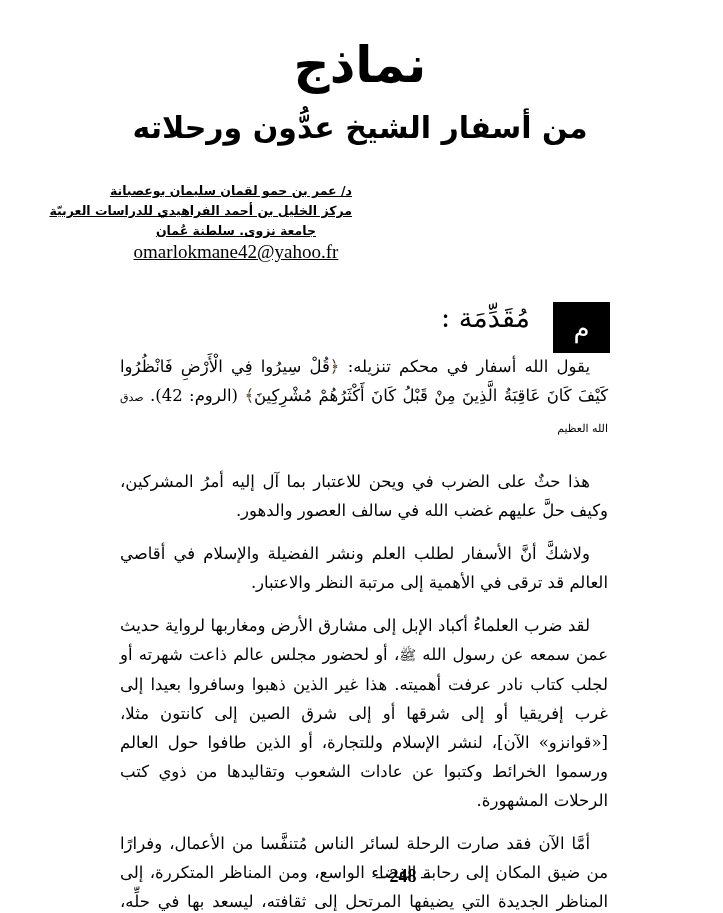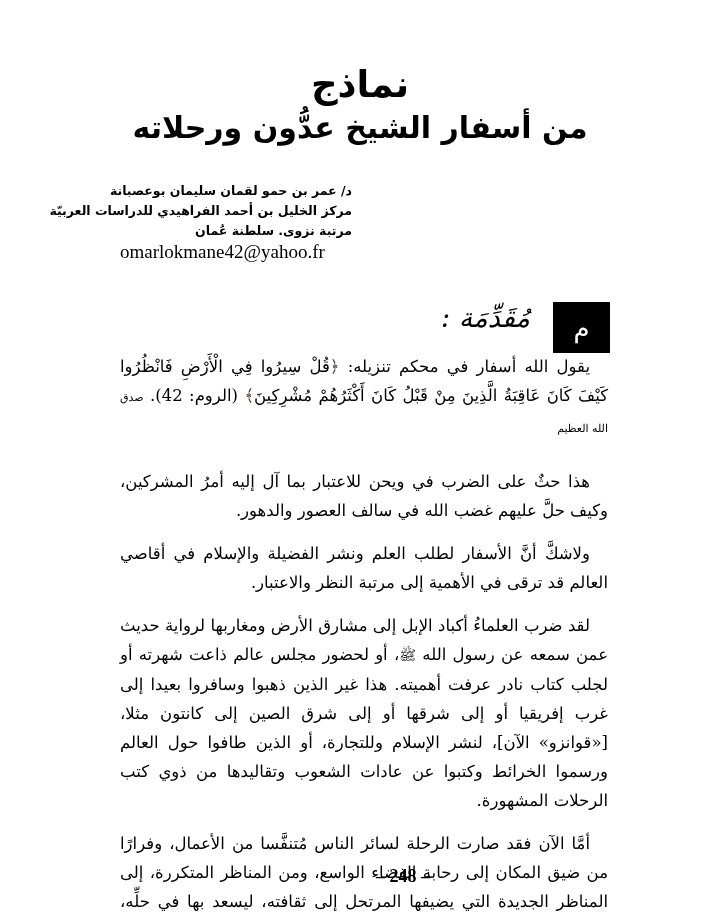--- a/index.html
+++ b/index.html
@@ -7,44 +7,44 @@
     width: 723px; height: 913px; position: relative; overflow: hidden;
     font-family: "DejaVu Serif", serif; color: #000000;
   }
   .page { position: absolute; left: 0; top: 0; width: 723px; height: 913px; }
 
   .title {
     position: absolute; left: 100px; width: 520px; text-align: center;
     direction: rtl; font-family: "DejaVu Sans", sans-serif; font-weight: bold;
     color: #000;
   }
-  .title-line1 { top: 62px; font-size: 37px; line-height: 46px; }
+  .title-line1 { top: 42px; font-size: 50px; line-height: 46px; }
   .title-line2 { top: 104px; font-size: 30px; line-height: 48px; }
 
   .author {
     position: absolute; left: 120px; width: 232px; top: 181px;
-    direction: rtl;
+    text-align: center; direction: rtl;
     font-family: "DejaVu Sans", sans-serif; font-weight: bold; font-size: 12.5px;
-    line-height: 20px; letter-spacing: -0.3px;
+    line-height: 20px; letter-spacing: -0.3px; text-decoration: underline;
   }
   .author div { white-space: nowrap; }
   .author .email {
     font-family: "Liberation Serif", serif; font-weight: normal; font-size: 19px;
     direction: ltr; letter-spacing: 0; line-height: 22px;
   }
 
   .intro-box {
     position: absolute; left: 553px; top: 302px; width: 57px; height: 51px;
     background: #000000; color: #ffffff; display: flex; align-items: center; justify-content: center;
     font-family: "DejaVu Serif", serif; font-size: 26px; direction: rtl;
   }
   .intro-heading {
     position: absolute; left: 430px; top: 298px; width: 100px; height: 40px;
     text-align: right; direction: rtl; font-family: "DejaVu Serif", serif;
-    font-style: italic; font-size: 27px; line-height: 40px;
+    font-size: 27px; line-height: 40px;
   }
 
   .body-text {
     position: absolute; left: 120px; width: 488px; top: 352px;
     direction: rtl; text-align: justify; text-align-last: right;
     font-family: "DejaVu Serif", serif; font-size: 16.5px; line-height: 29px;
   }
   .body-text p { margin: 0 0 14px 0; text-indent: 18px; }
   .body-text p.quran { text-indent: 18px; margin-bottom: 24px; }
   .bracket { color: #4a3a2a; }
@@ -62,21 +62,21 @@
 <body>
 
 <div class="page">
 
   <div class="title title-line1">نماذج</div>
   <div class="title title-line2">من أسفار الشيخ عدُّون ورحلاته</div>
 
   <div class="author">
     <div>د/ عمر بن حمو لقمان سليمان بوعصبانة</div>
     <div>مركز الخليل بن أحمد الفراهيدي للدراسات العربيّة</div>
-    <div>مرتبة نزوى. سلطنة عُمان</div>
+    <div>جامعة نزوى. سلطنة عُمان</div>
     <div class="email">omarlokmane42@yahoo.fr</div>
   </div>
 
   <div class="intro-box">
     <span>م</span>
   </div>
   <div class="intro-heading">
     <span>مُقَدِّمَة</span>
     <span>:</span>
   </div>

